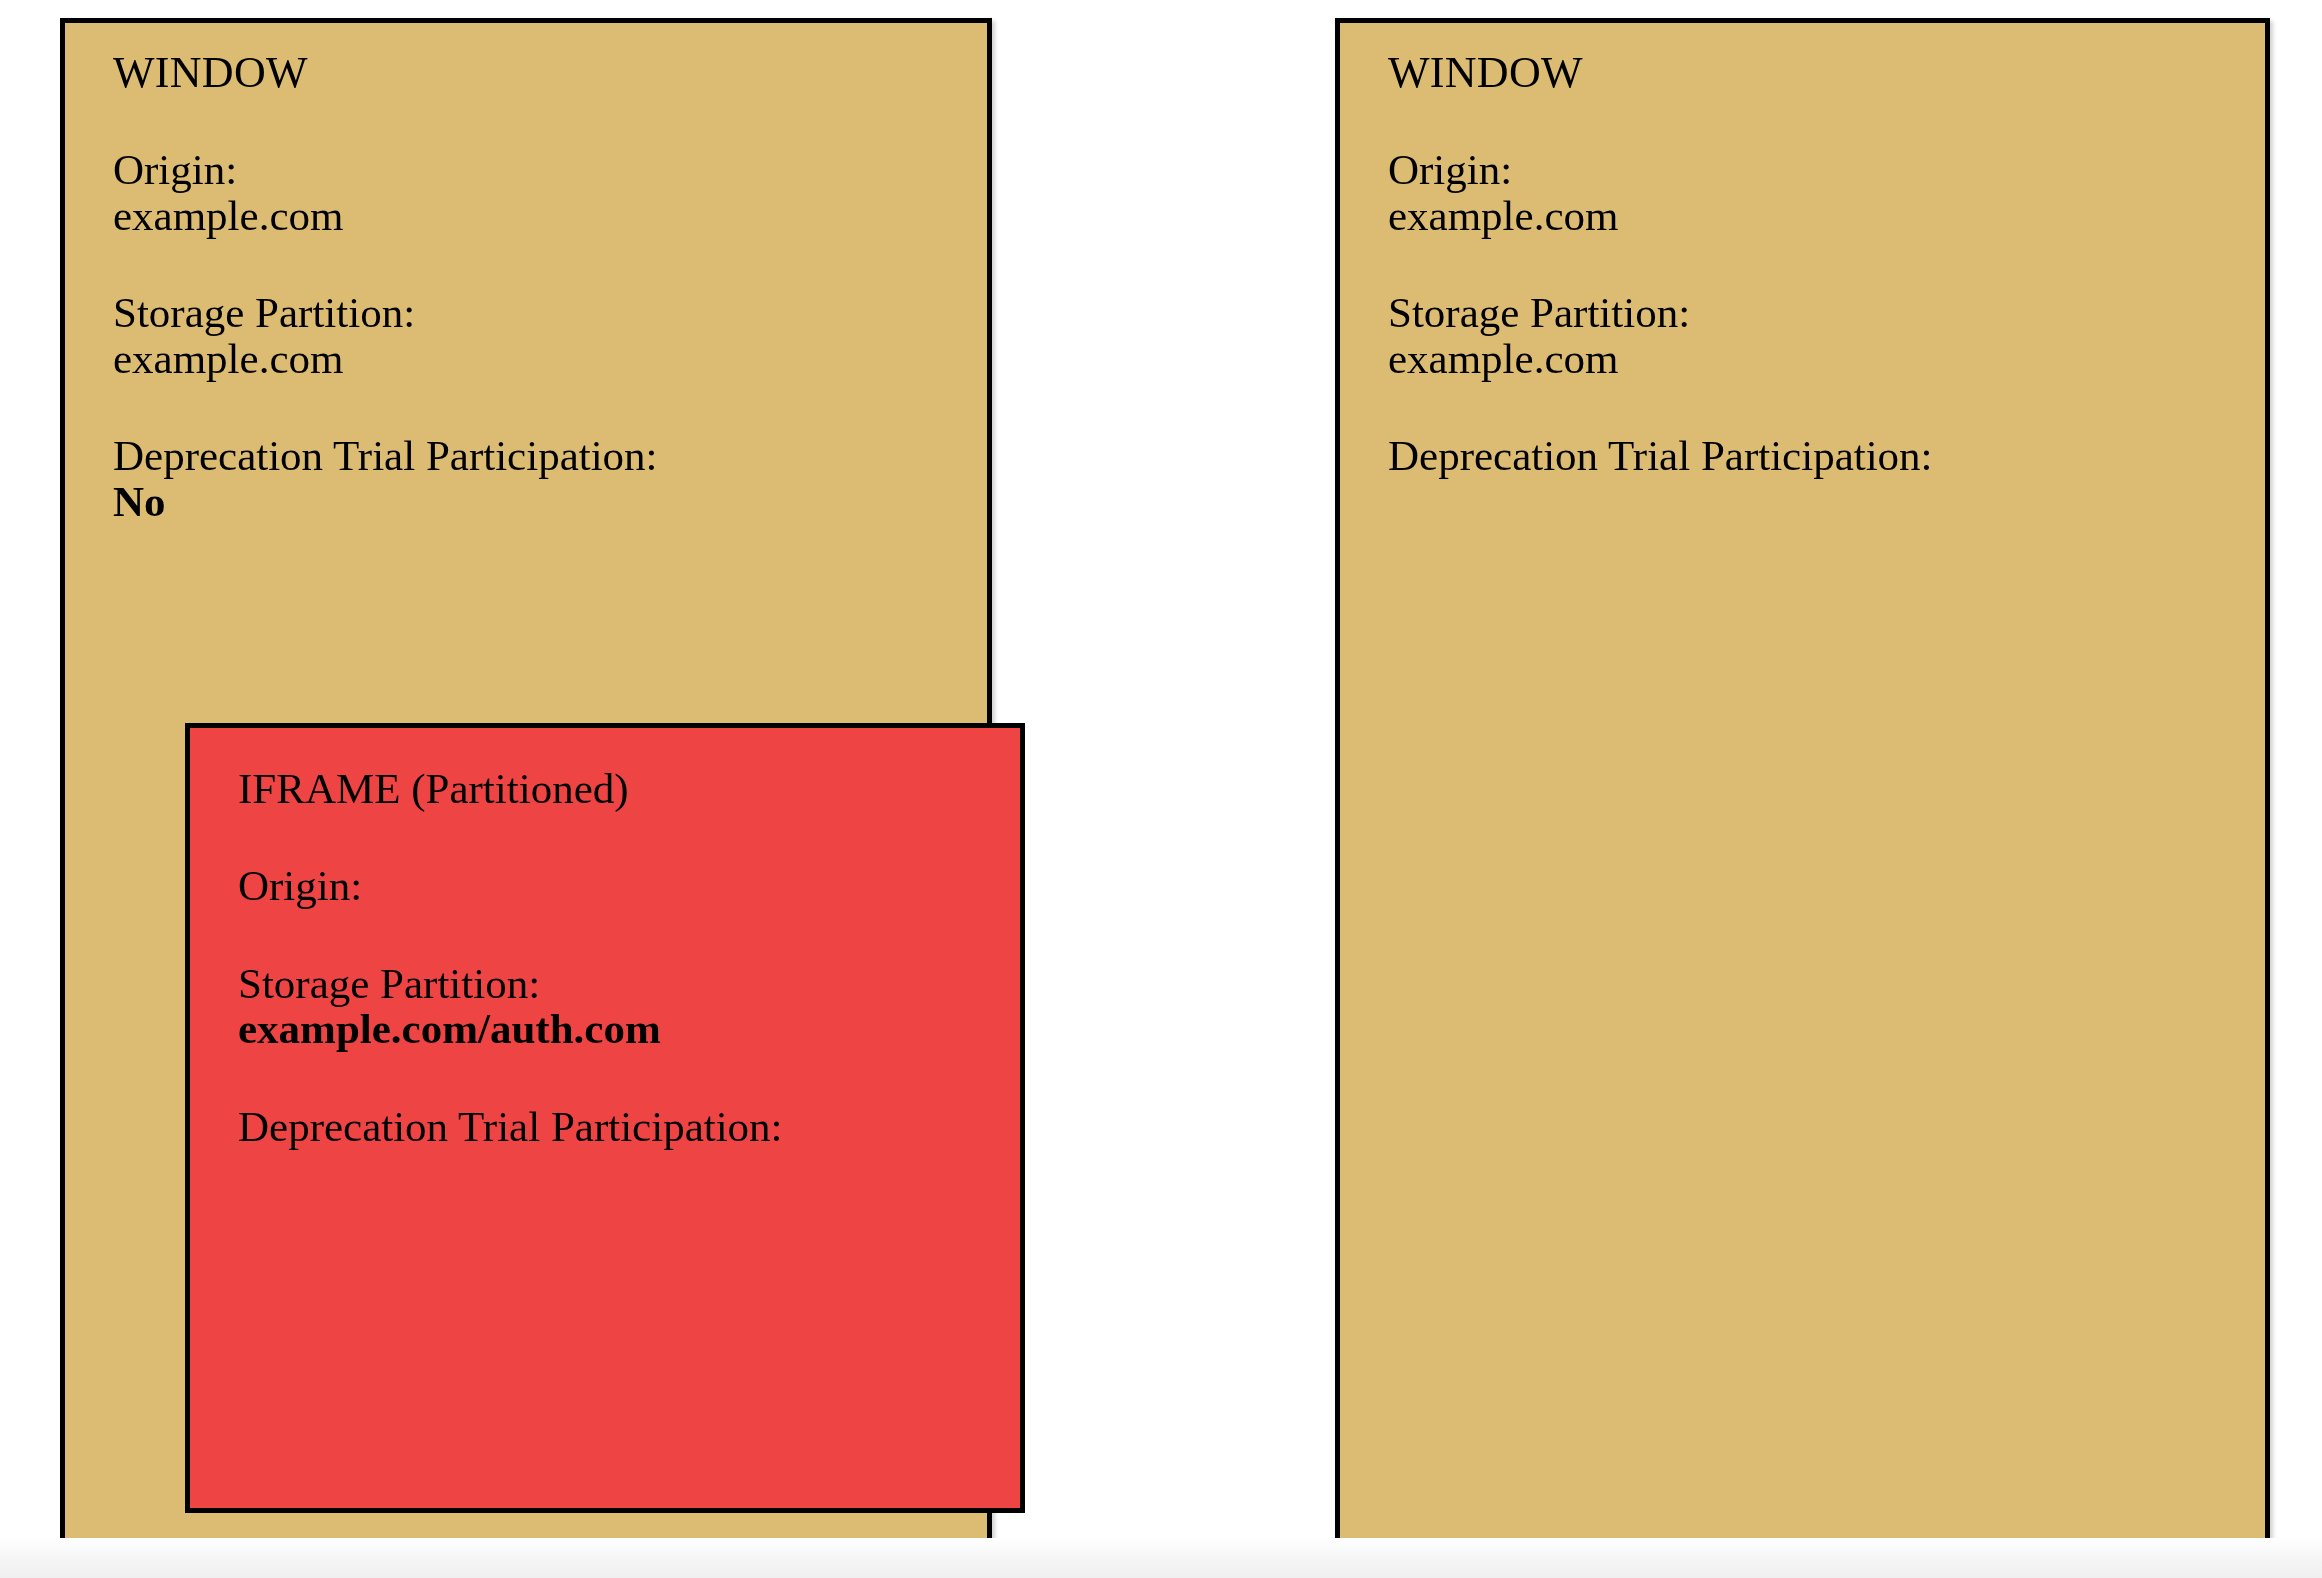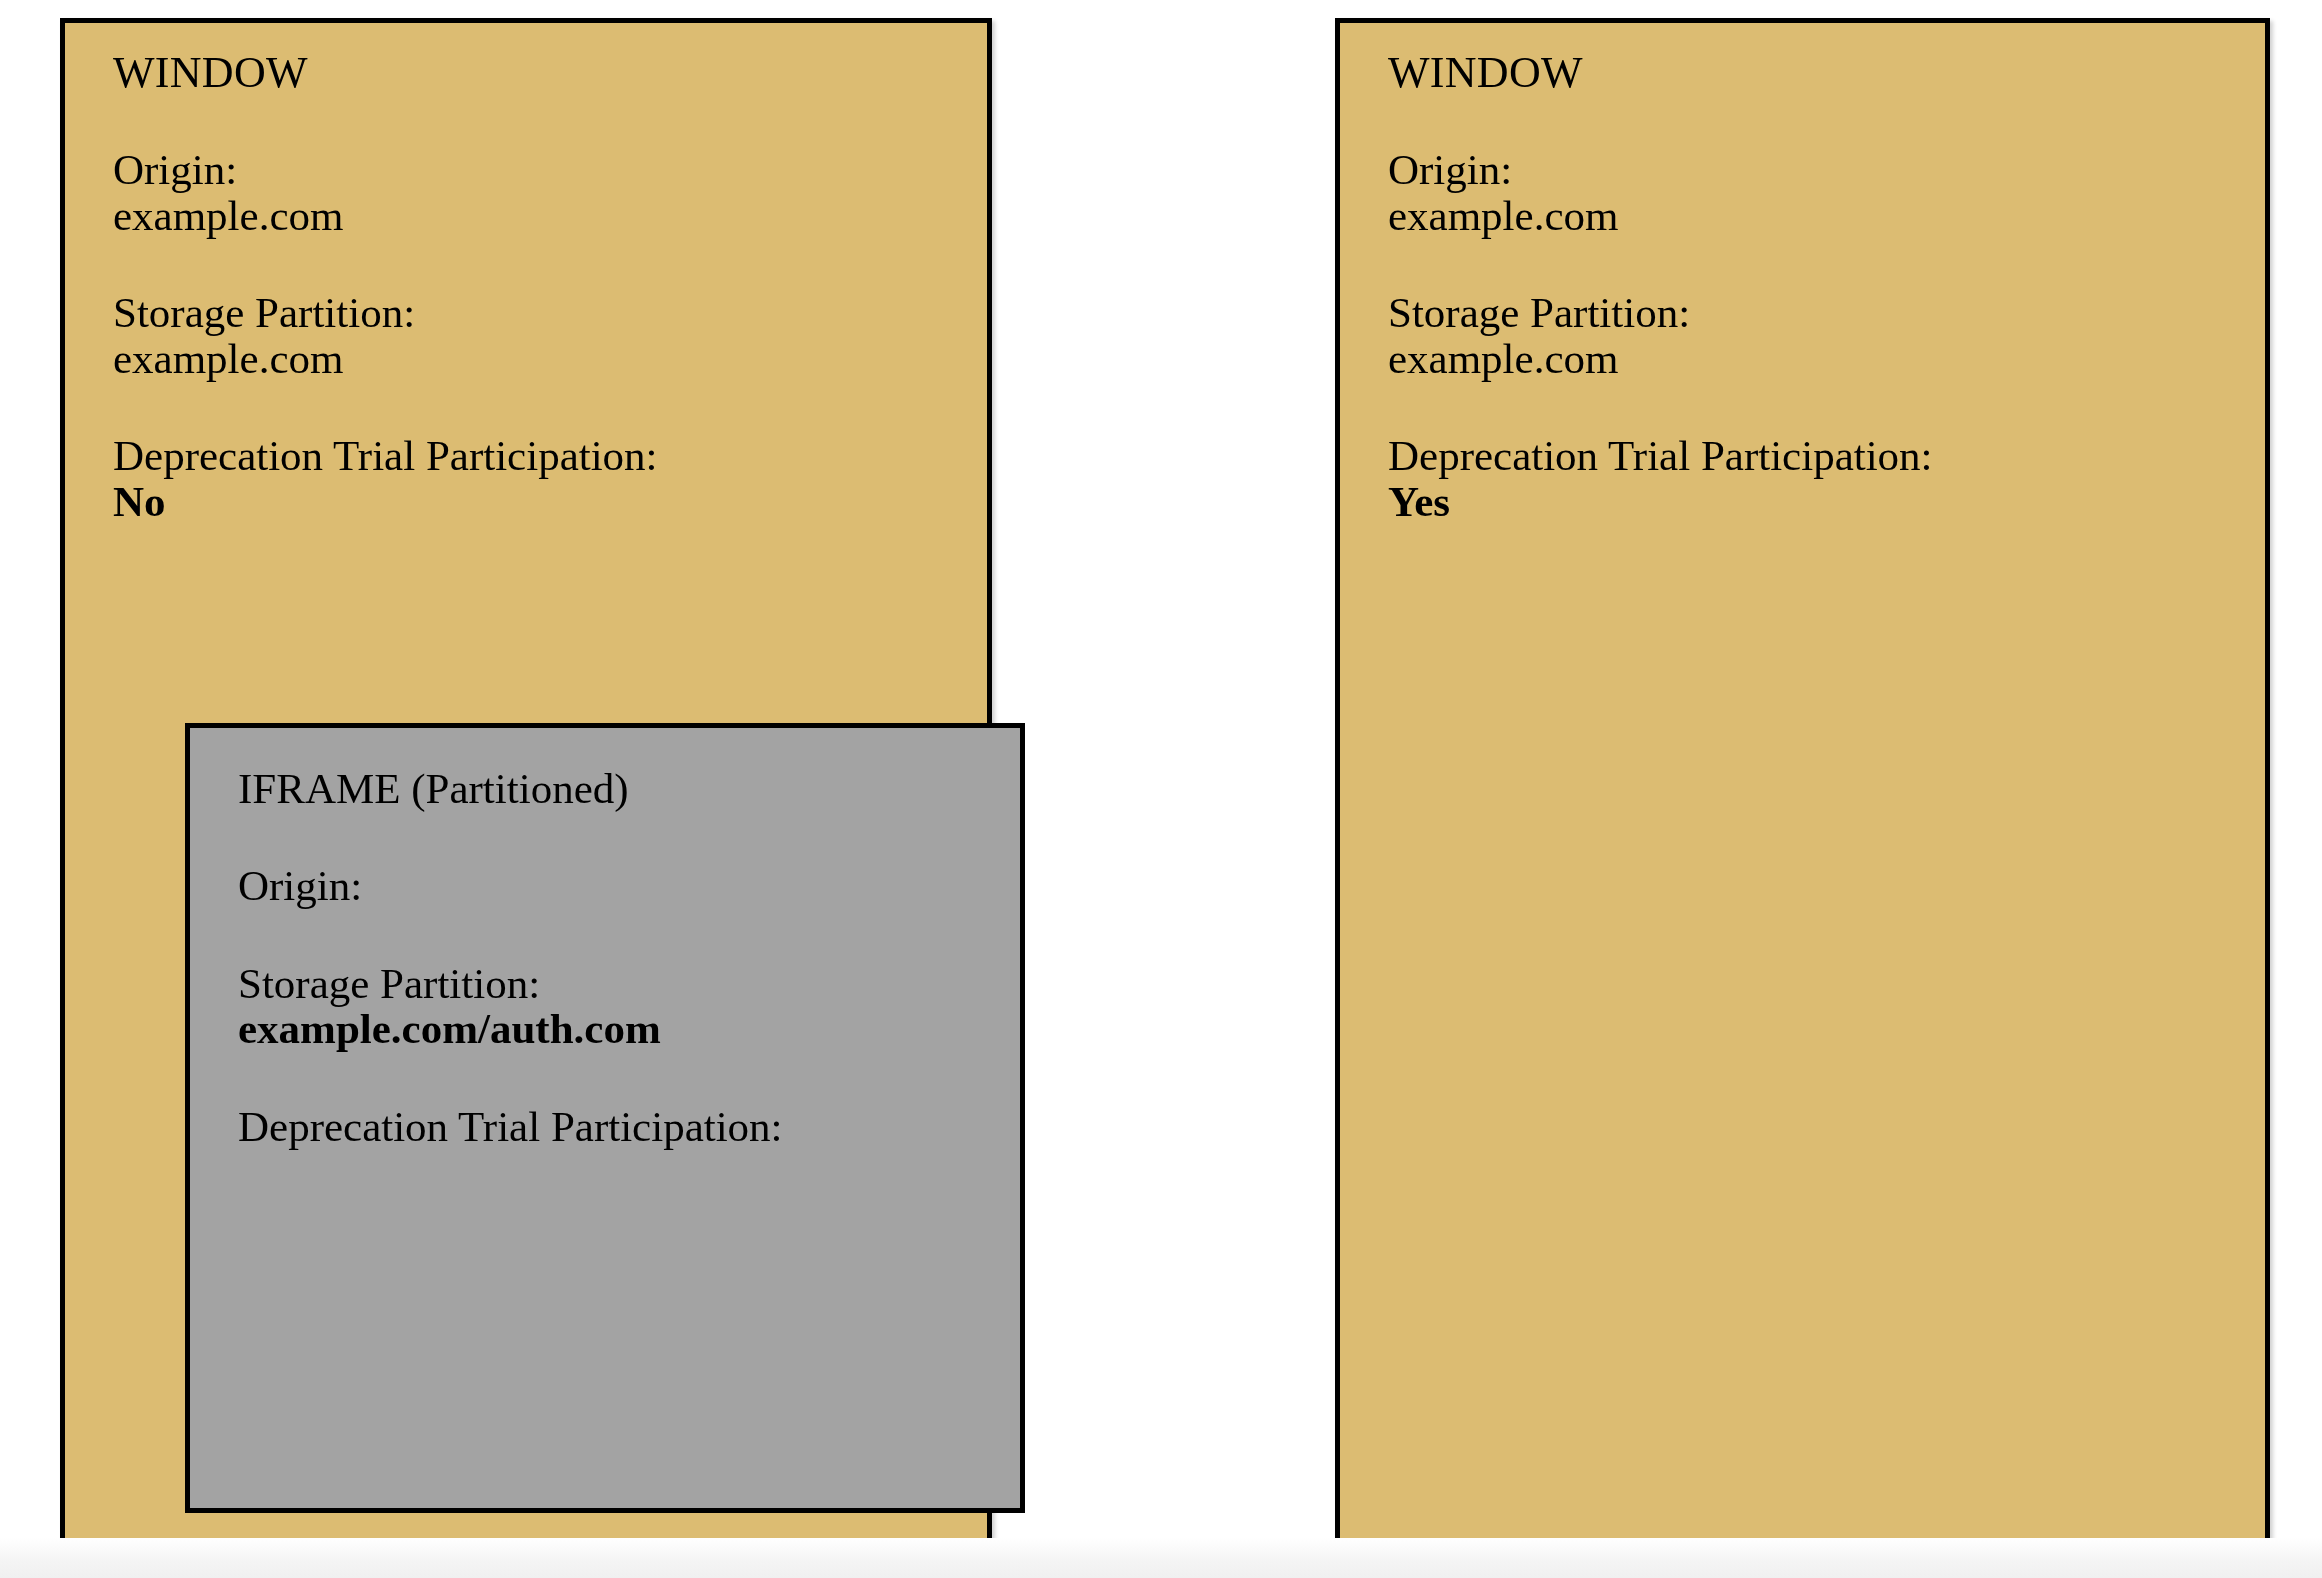--- a/index.html
+++ b/index.html
@@ -72,21 +72,21 @@
     white-space: nowrap;
   }
   .field-value.bold {
     font-weight: bold;
   }
 
   
   .iframe-panel {
     position: absolute;
     box-sizing: border-box;
-    background: #a3a3a3;
+    background: #ef4444;
     border: 5px solid #000000;
   }
   #iframe-panel-left  { left: 120px;  top: 700px; width: 840px; height: 790px; }
 
   .iframe-inner {
     position: absolute;
     left: 48px;
     top: 38px;
     right: 16px;
   }
@@ -156,21 +156,20 @@
         <div class="field-value">example.com</div>
       </div>
 
       <div class="field-block">
         <div class="field-label">Storage Partition:</div>
         <div class="field-value">example.com</div>
       </div>
 
       <div class="field-block">
         <div class="field-label">Deprecation Trial Participation:</div>
-        <div class="field-value bold">Yes</div>
       </div>
 
     </div>
 
   </div>
 
 </div>
 
 <div class="canvas-footer-shade"></div>
 

